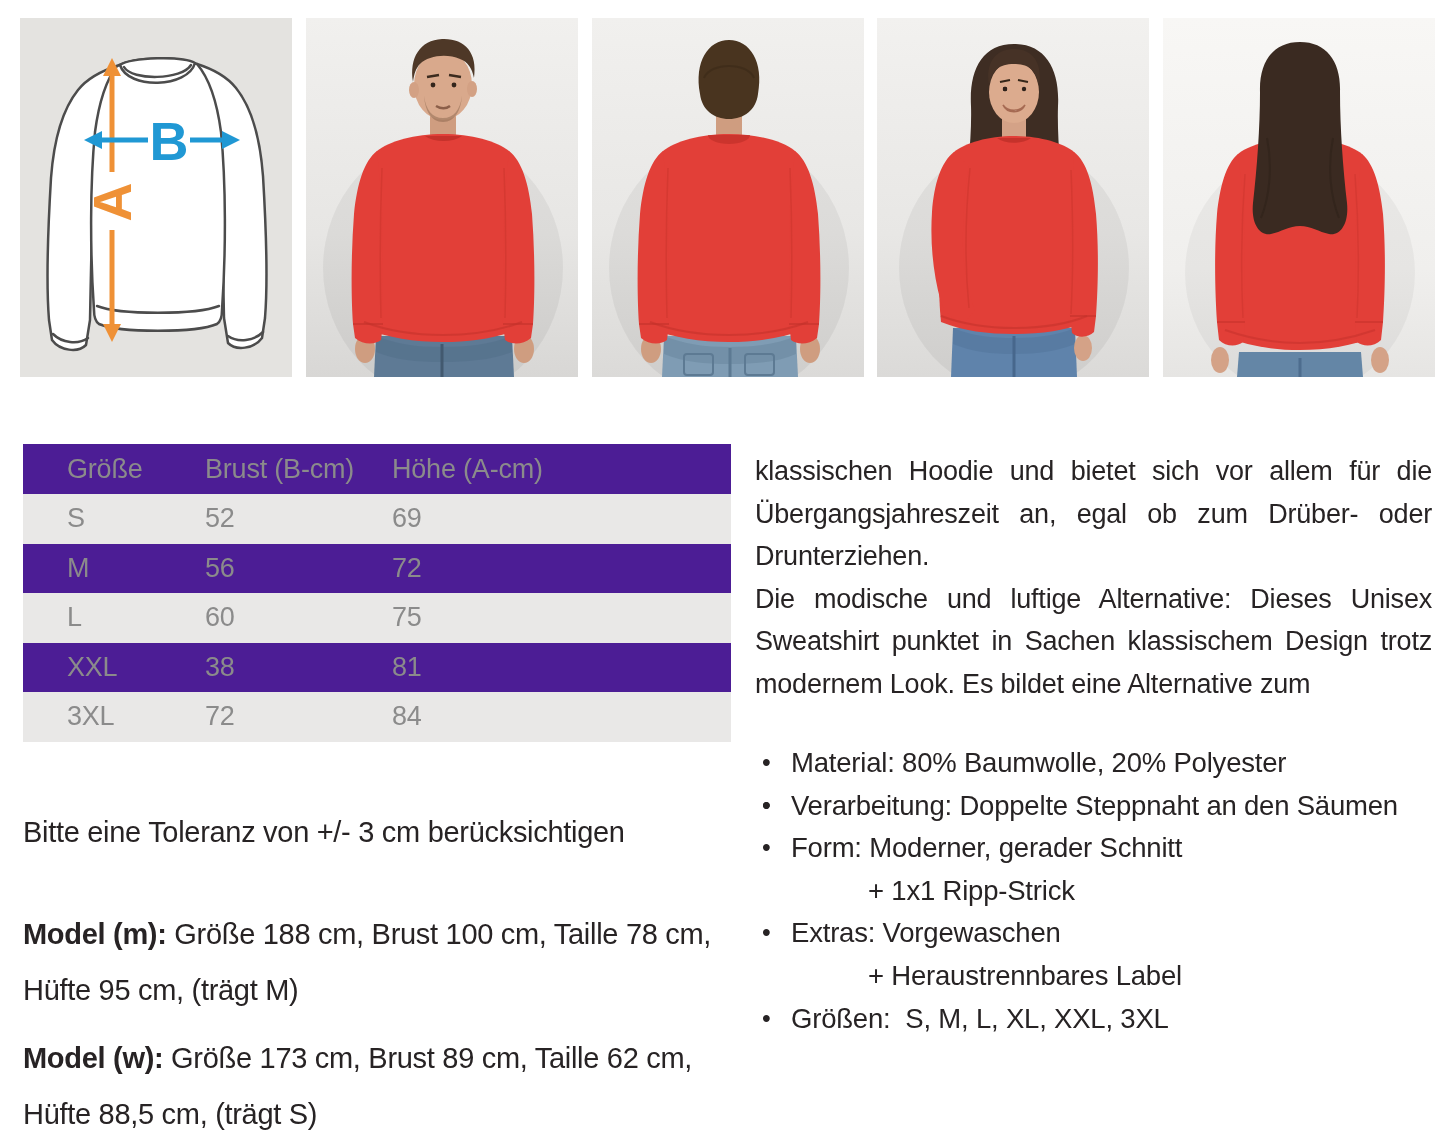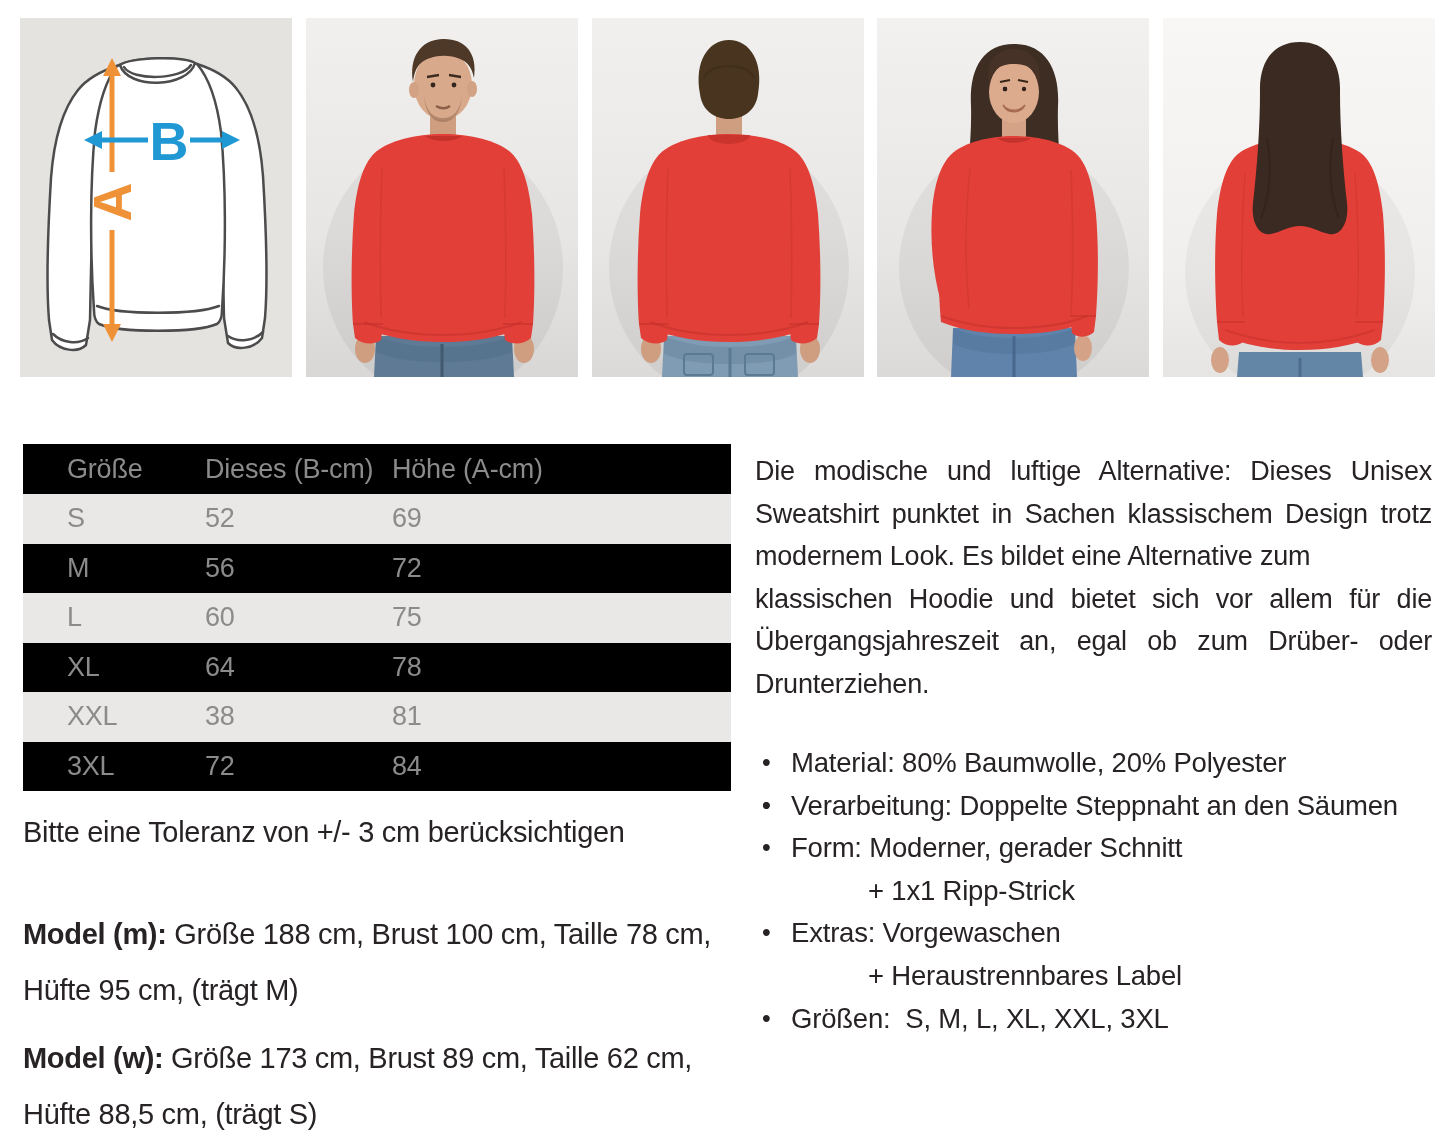--- a/index.html
+++ b/index.html
@@ -8,21 +8,21 @@
   .page { position:relative; width:1445px; height:1145px; background:#ffffff; overflow:hidden; }
 
   
   .gallery figure { position:absolute; top:18px; width:272px; height:359px; }
   .gallery svg { display:block; width:100%; height:100%; }
   #panel-1 { left:20px; } #panel-2 { left:306px; } #panel-3 { left:592px; }
   #panel-4 { left:877px; } #panel-5 { left:1163px; }
 
   
   .tbl { position:absolute; left:23px; top:444px; width:708px; font-size:27px; color:#8b8b8b; letter-spacing:-0.2px; }
-  .tr { display:flex; align-items:center; height:49.5px; background:#000000; }
+  .tr { display:flex; align-items:center; height:49.5px; background:#4c1d95; }
   .tr.head { height:50px; }
   .tr:nth-child(even) { background:#e9e8e7; }
   .c1 { width:182px; padding-left:44px; }
   .c2 { width:187px; }
   .c3 { flex:1; }
 
   
   .tolerance { position:absolute; left:23px; top:816px; font-size:29px; letter-spacing:-0.3px; }
   .model { position:absolute; left:23px; width:706px; font-size:29px; line-height:56px; letter-spacing:-0.3px; }
   .model b { font-weight:bold; letter-spacing:-0.3px; }
@@ -206,64 +206,59 @@
         <path d="M82,156 C78,210 78,260 80,300 M192,156 C196,210 196,260 194,300" stroke="#c5322b" stroke-width="1.5" opacity="0.4" fill="none"></path>
         <path d="M137,24 C110,24 96,44 97,74 C97,110 94,150 90,185 C88,205 96,218 108,216 C118,214 126,208 137,208 C148,208 156,214 166,216 C178,218 186,205 184,185 C180,150 177,110 177,74 C178,44 164,24 137,24 Z" fill="#3a2a21"></path>
         <path d="M104,120 C110,150 106,180 98,200 M170,120 C164,150 168,180 176,200" stroke="#2b1f18" stroke-width="2" fill="none" opacity="0.5"></path>
       </svg>
     </figure>
   </div>
 
   <div class="tbl">
     <div class="tr head">
       <div class="c1">Größe</div>
-      <div class="c2">Dieses (B-cm)</div>
+      <div class="c2">Brust (B-cm)</div>
       <div class="c3">Höhe (A-cm)</div>
     </div>
     <div class="tr">
       <div class="c1">S</div>
       <div class="c2">52</div>
       <div class="c3">69</div>
     </div>
     <div class="tr">
       <div class="c1">M</div>
       <div class="c2">56</div>
       <div class="c3">72</div>
     </div>
     <div class="tr">
       <div class="c1">L</div>
       <div class="c2">60</div>
       <div class="c3">75</div>
     </div>
     <div class="tr">
-      <div class="c1">XL</div>
-      <div class="c2">64</div>
-      <div class="c3">78</div>
-    </div>
-    <div class="tr">
       <div class="c1">XXL</div>
       <div class="c2">38</div>
       <div class="c3">81</div>
     </div>
     <div class="tr">
       <div class="c1">3XL</div>
       <div class="c2">72</div>
       <div class="c3">84</div>
     </div>
   </div>
 
   <p class="tolerance">Bitte eine Toleranz von +/- 3 cm berücksichtigen</p>
 
   <p class="model" id="model-m"><b>Model (m):</b><span> Größe 188 cm, Brust 100 cm, Taille 78 cm, Hüfte 95 cm, (trägt M)</span></p>
 
   <p class="model" id="model-w"><b>Model (w):</b><span> Größe 173 cm, Brust 89 cm, Taille 62 cm, Hüfte 88,5 cm, (trägt S)</span></p>
 
   <div class="desc">
+    <p>klassischen Hoodie und bietet sich vor allem für die Übergangsjahreszeit an, egal ob zum Drüber- oder Drunterziehen.</p>
     <p>Die modische und luftige Alternative: Dieses Unisex Sweatshirt punktet in Sachen klassischem Design trotz modernem Look. Es bildet eine Alternative zum</p>
-    <p>klassischen Hoodie und bietet sich vor allem für die Übergangsjahreszeit an, egal ob zum Drüber- oder Drunterziehen.</p>
   </div>
 
   <div class="details">
     <div class="d-item"><span class="dot">•</span><span>Material: 80% Baumwolle, 20% Polyester</span></div>
     <div class="d-item"><span class="dot">•</span></div>
     <div class="d-item"><span class="dot">•</span><span>Verarbeitung: Doppelte Steppnaht an den Säumen</span></div>
     <div class="d-item"><span class="dot">•</span><span>Form: Moderner, gerader Schnitt</span></div>
     <div class="d-item indent"><span>+ 1x1 Ripp-Strick</span></div>
     <div class="d-item"><span class="dot">•</span><span>Extras: Vorgewaschen</span></div>
     <div class="d-item indent"><span>+ Heraustrennbares Label</span></div>

